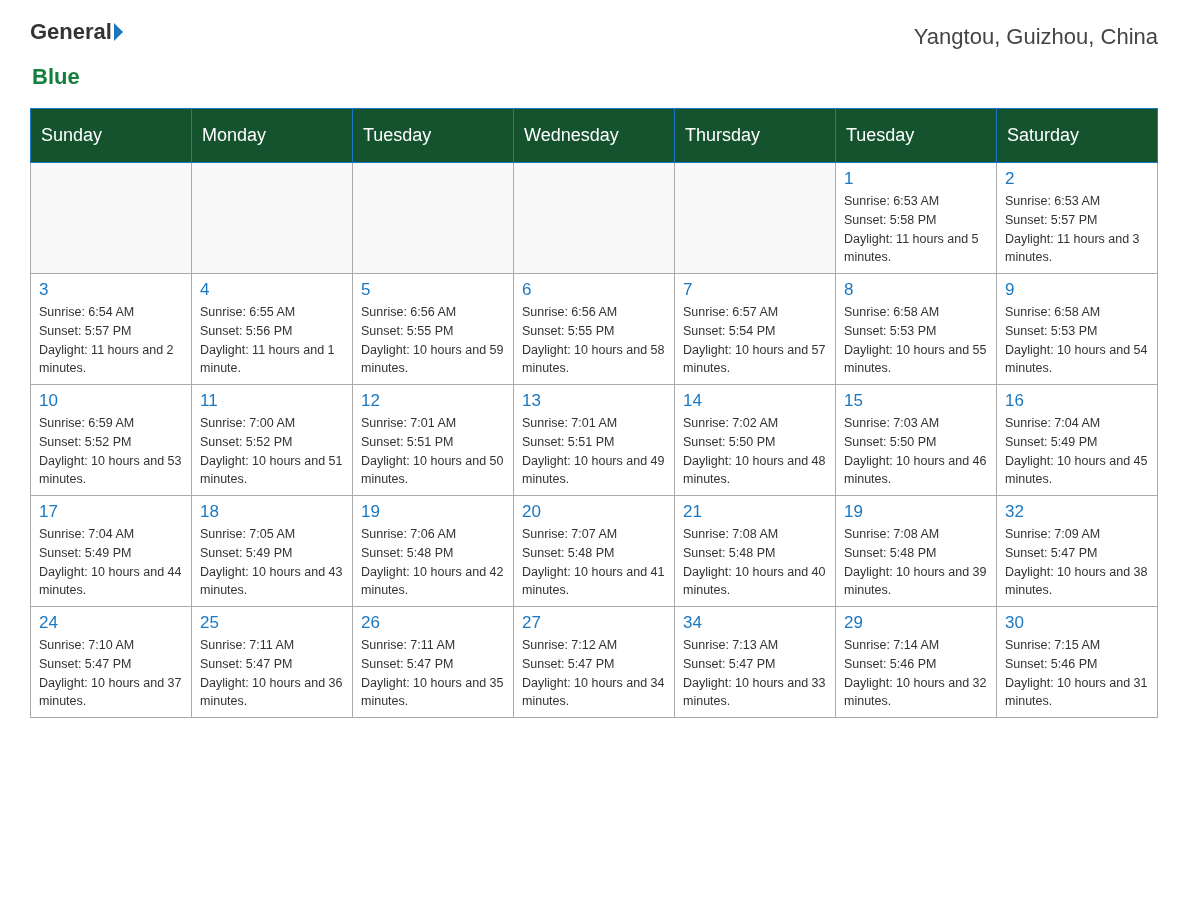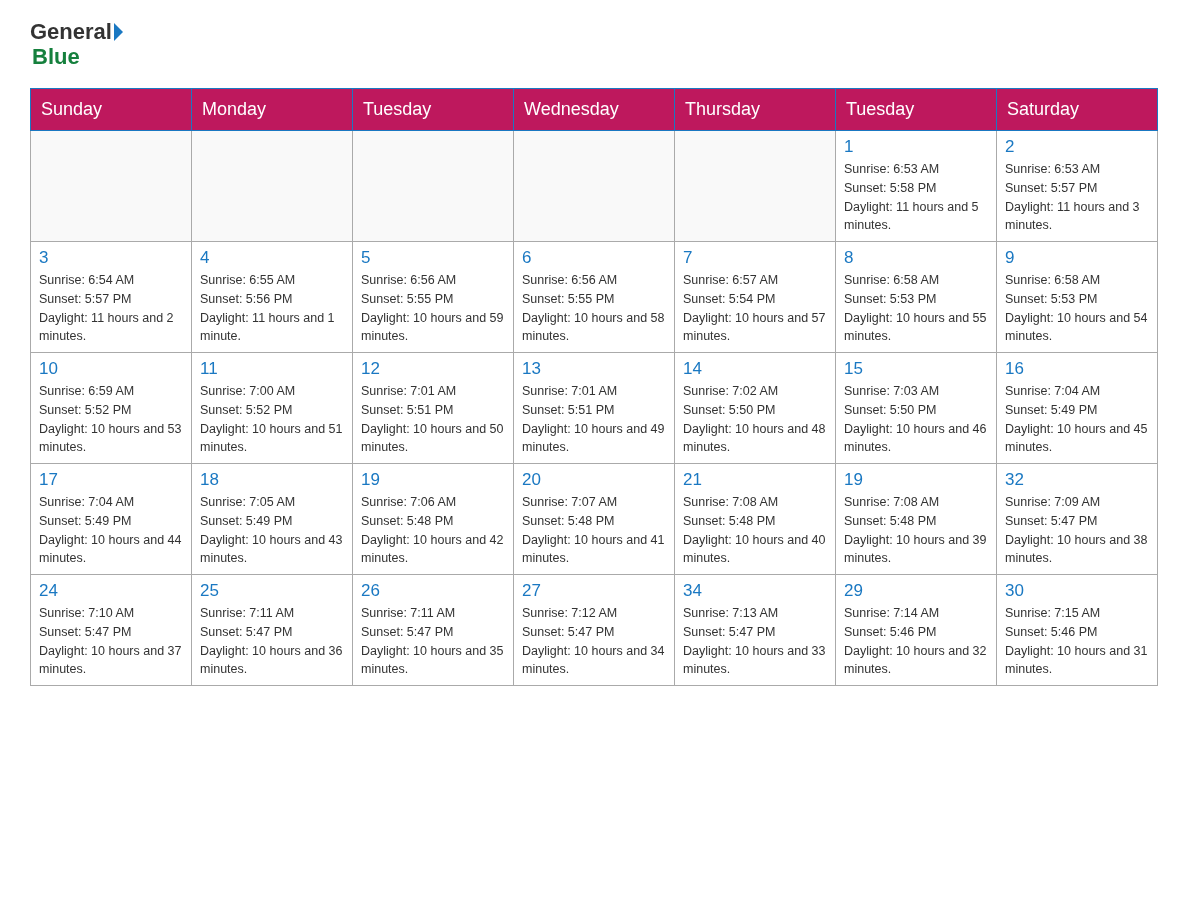--- a/index.html
+++ b/index.html
@@ -13,20 +13,21 @@
     .header {
       display: flex;
       justify-content: space-between;
       align-items: flex-start;
       margin-bottom: 18px;
     }
     .logo {
       display: flex;
       flex-direction: column;
       align-items: flex-start;
+      gap: 20px;
     }
     .logo-text {
       font-size: 22px;
       font-weight: bold;
       color: #333;
       line-height: 1.1;
     }
     .logo-arrow {
       display: inline-block;
       width: 0;
@@ -59,25 +60,25 @@
     .location {
       font-size: 22px;
       color: #444;
       margin-top: 4px;
     }
     .calendar {
       width: 100%;
       border-collapse: collapse;
     }
     .calendar thead th {
-      background: #be185d;
+      background: #14532d;
       color: #fff;
       font-size: 18px;
       font-weight: normal;
-      padding: 10px 10px;
+      padding: 16px 10px;
       text-align: left;
       border: 1px solid #1a78c2;
     }
     .calendar tbody td {
       border: 1px solid #aaa;
       vertical-align: top;
       padding: 6px 8px;
       width: calc(100% / 7);
       min-height: 110px;
       font-size: 13px;
@@ -107,20 +108,21 @@
 
 <div class="header">
   <div class="logo">
     <div class="logo-line1">
       <span class="logo-text">General</span>
       <span class="logo-arrow"></span>
     </div>
     <div class="logo-line2">Blue</div>
   </div>
   <div class="title-block">
+    <div class="location">Yangtou, Guizhou, China</div>
   </div>
 </div>
 
 <table class="calendar">
   <thead>
     <tr>
     <th>Sunday</th>
         <th>Monday</th>
         <th>Tuesday</th>
         <th>Wednesday</th>

